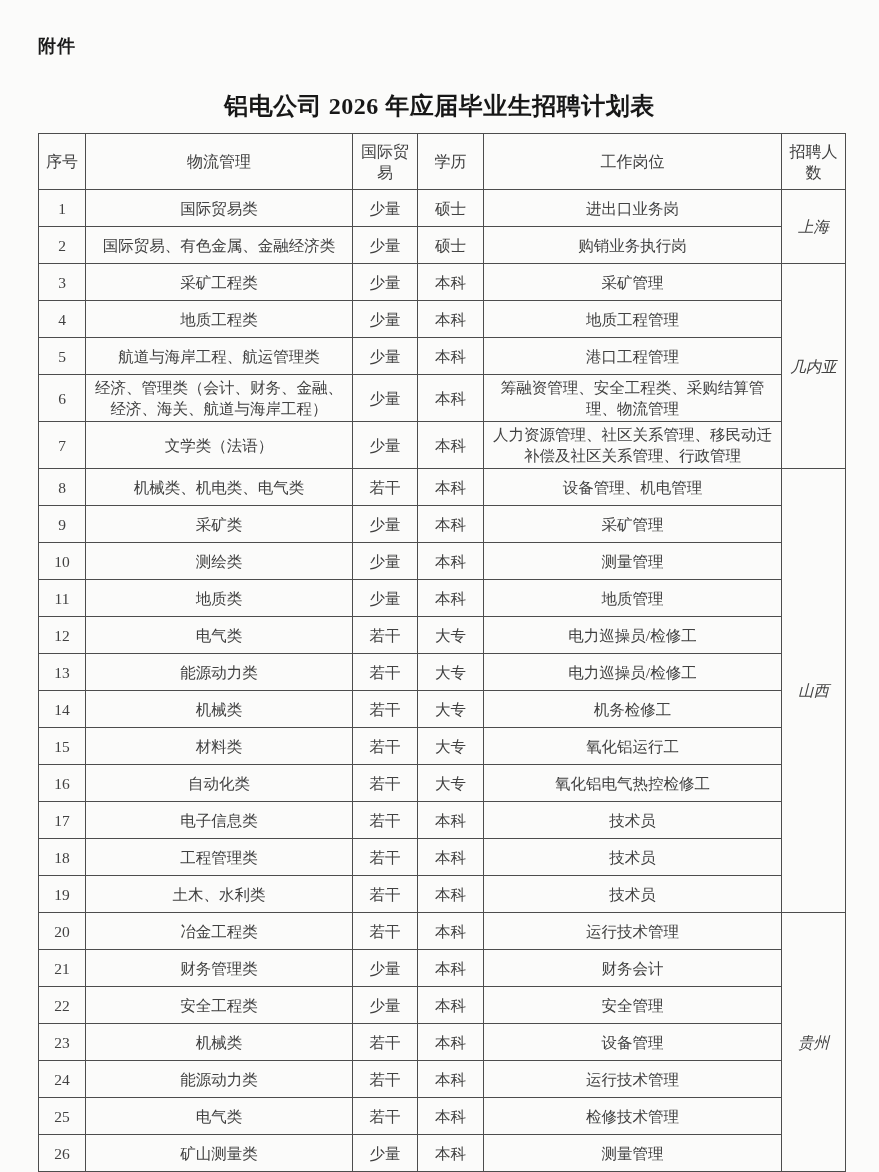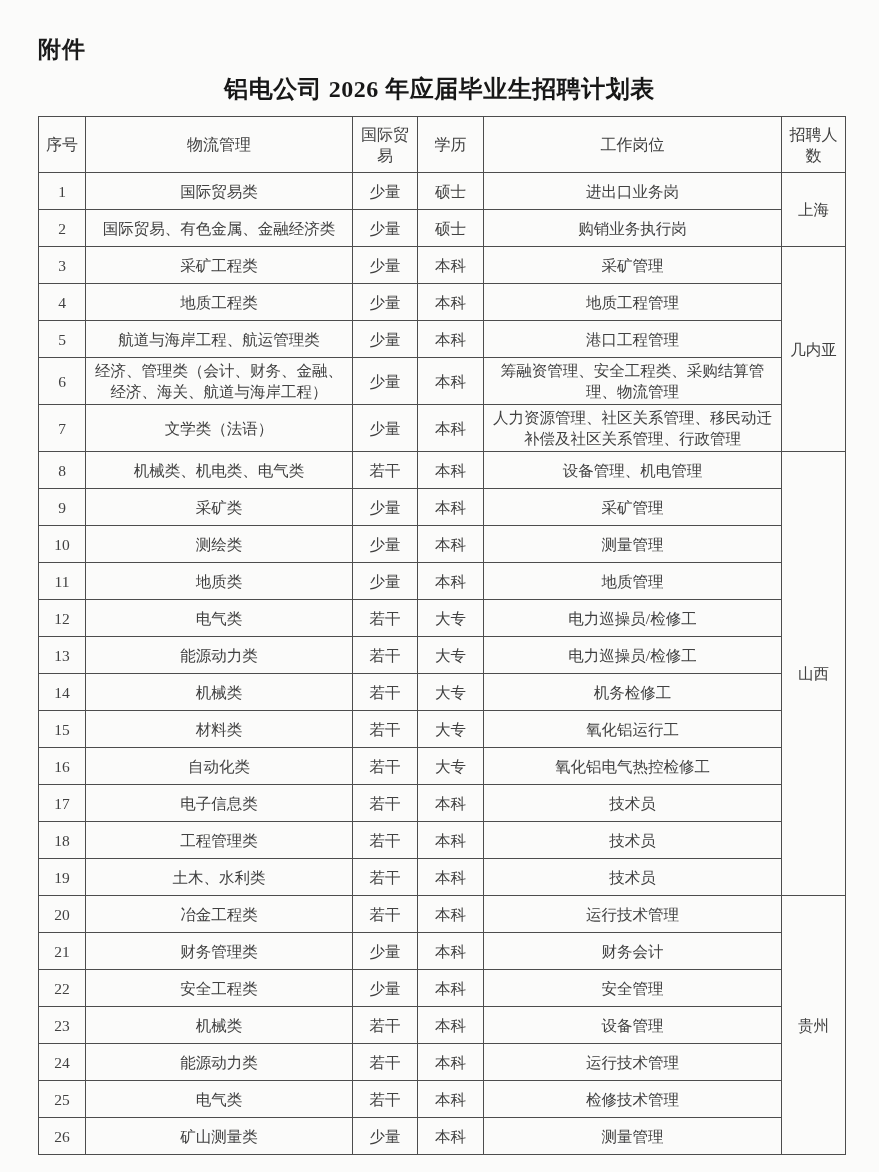--- a/index.html
+++ b/index.html
@@ -14,27 +14,27 @@
     color: #3f3f3f;
     overflow: hidden;
   }
   .page {
     width: 879px;
     height: 1172px;
     box-sizing: border-box;
   }
   .attachment {
     margin: 34px 16px 0 38px;
-    font-size: 23px;
+    font-size: 18px;
     font-weight: 700;
     color: #1b1b1b;
     letter-spacing: 1px;
   }
   .title {
-    margin-top: 8px;
+    margin-top: 32px;
     text-align: center;
     font-size: 24px;
     font-weight: 700;
     color: #171717;
     letter-spacing: 0.5px;
   }
   table.recruit {
     margin: 11px 8px 0 38px;
     border-collapse: collapse;
     table-layout: fixed;
@@ -61,20 +61,21 @@
     height: 37px;
   }
   col.c0 { width: 47px; }
   col.c1 { width: 267px; }
   col.c2 { width: 65px; }
   col.c3 { width: 66px; }
   col.c4 { width: 298px; }
   col.c5 { width: 64px; }
   td.loc {
     vertical-align: middle;
+    font-style: italic;
   }
   td.loc-bottom {
     vertical-align: bottom;
     padding-bottom: 32px;
   }
 </style>
 </head>
 <body>
 
 <div class="page">

